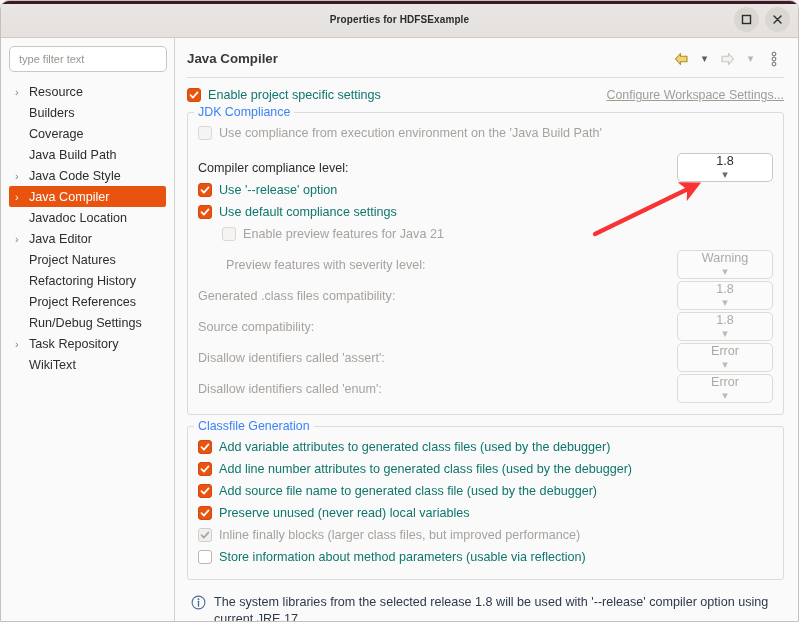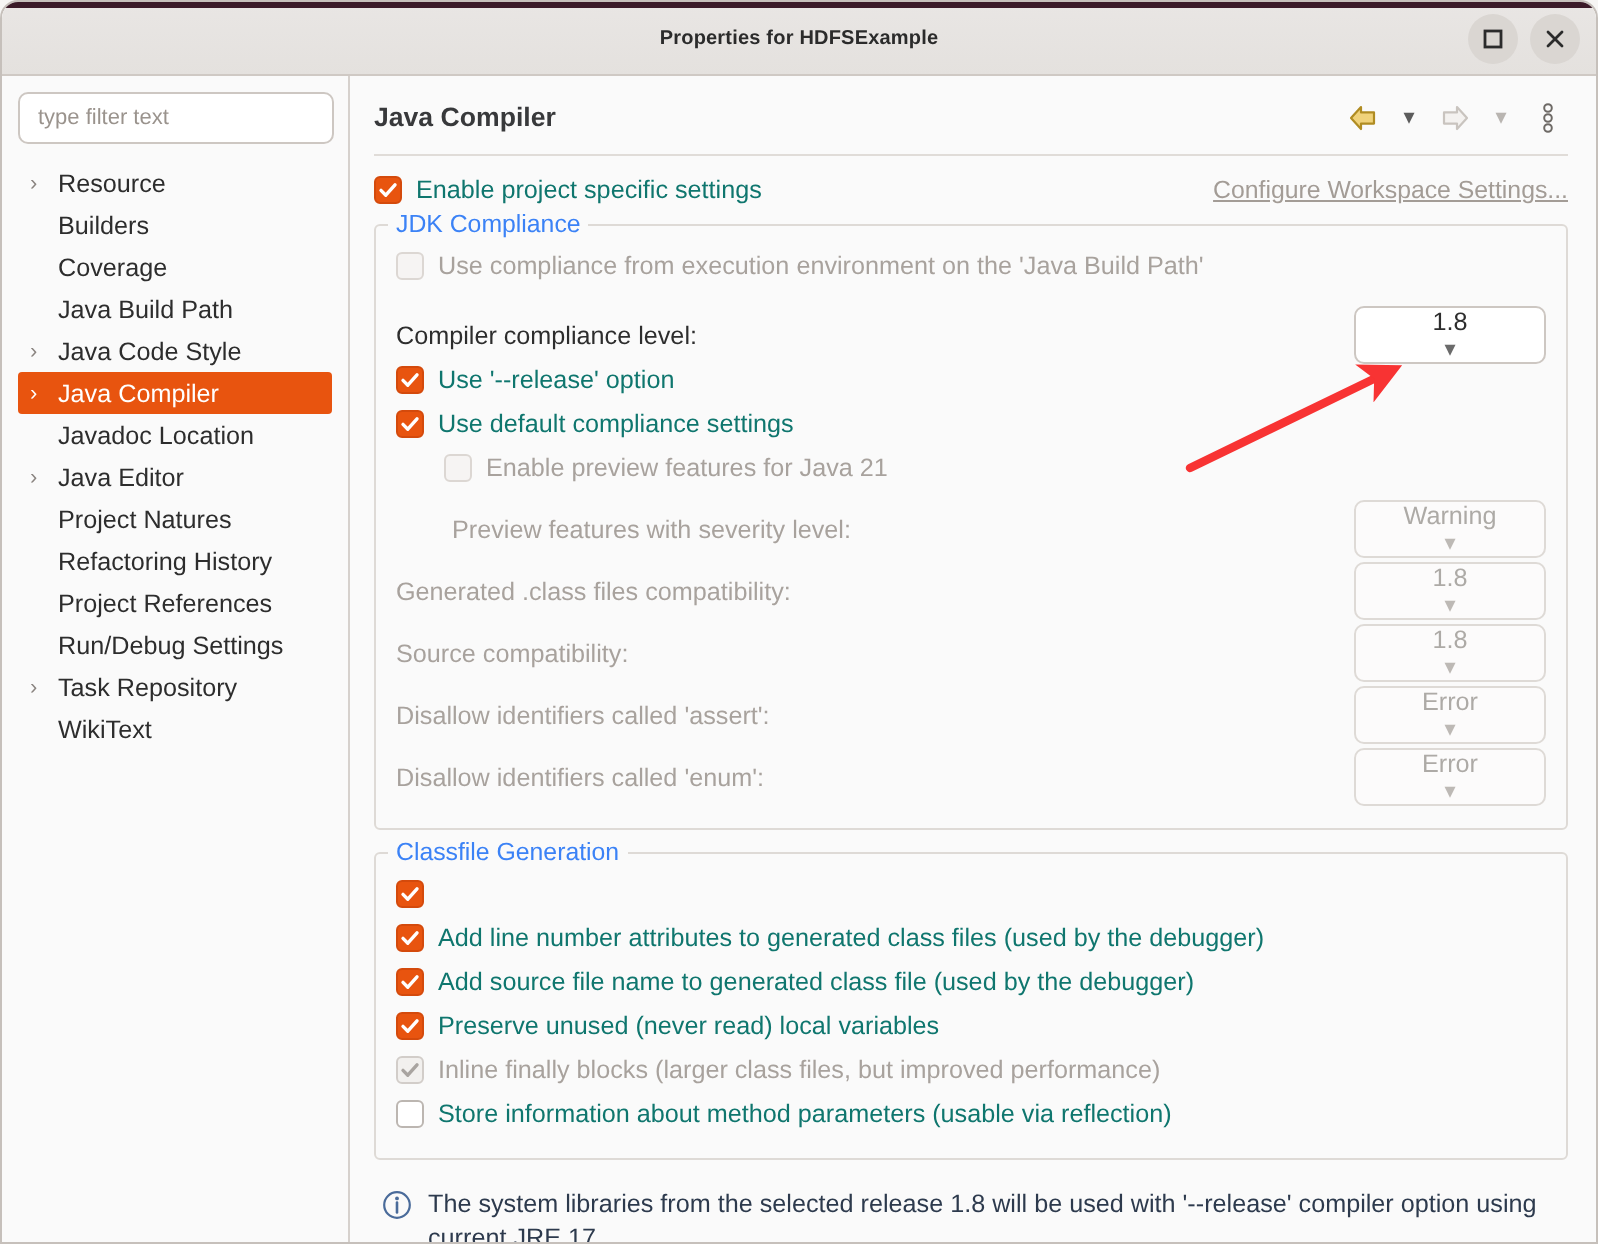--- a/index.html
+++ b/index.html
@@ -415,20 +415,21 @@
 
       <div class="group" style="padding-bottom:7px">
         <span class="group-title">Classfile Generation</span>
         <div id="classfile-list">
             <div class="cb-row">
               <span class="cbox checked">
                 <svg width="10" height="10" viewBox="0 0 10 10">
                   <path d="M1.5 5.2 L3.9 7.6 L8.5 2.4" stroke="#ffffff" stroke-width="1.7" fill="none" stroke-linecap="round" stroke-linejoin="round"></path>
                 </svg>
               </span>
+              <span class="lbl">Add variable attributes to generated class files (used by the debugger)</span>
             </div>
             <div class="cb-row">
               <span class="cbox checked">
                 <svg width="10" height="10" viewBox="0 0 10 10">
                   <path d="M1.5 5.2 L3.9 7.6 L8.5 2.4" stroke="#ffffff" stroke-width="1.7" fill="none" stroke-linecap="round" stroke-linejoin="round"></path>
                 </svg>
               </span>
               <span class="lbl">Add line number attributes to generated class files (used by the debugger)</span>
             </div>
             <div class="cb-row">

